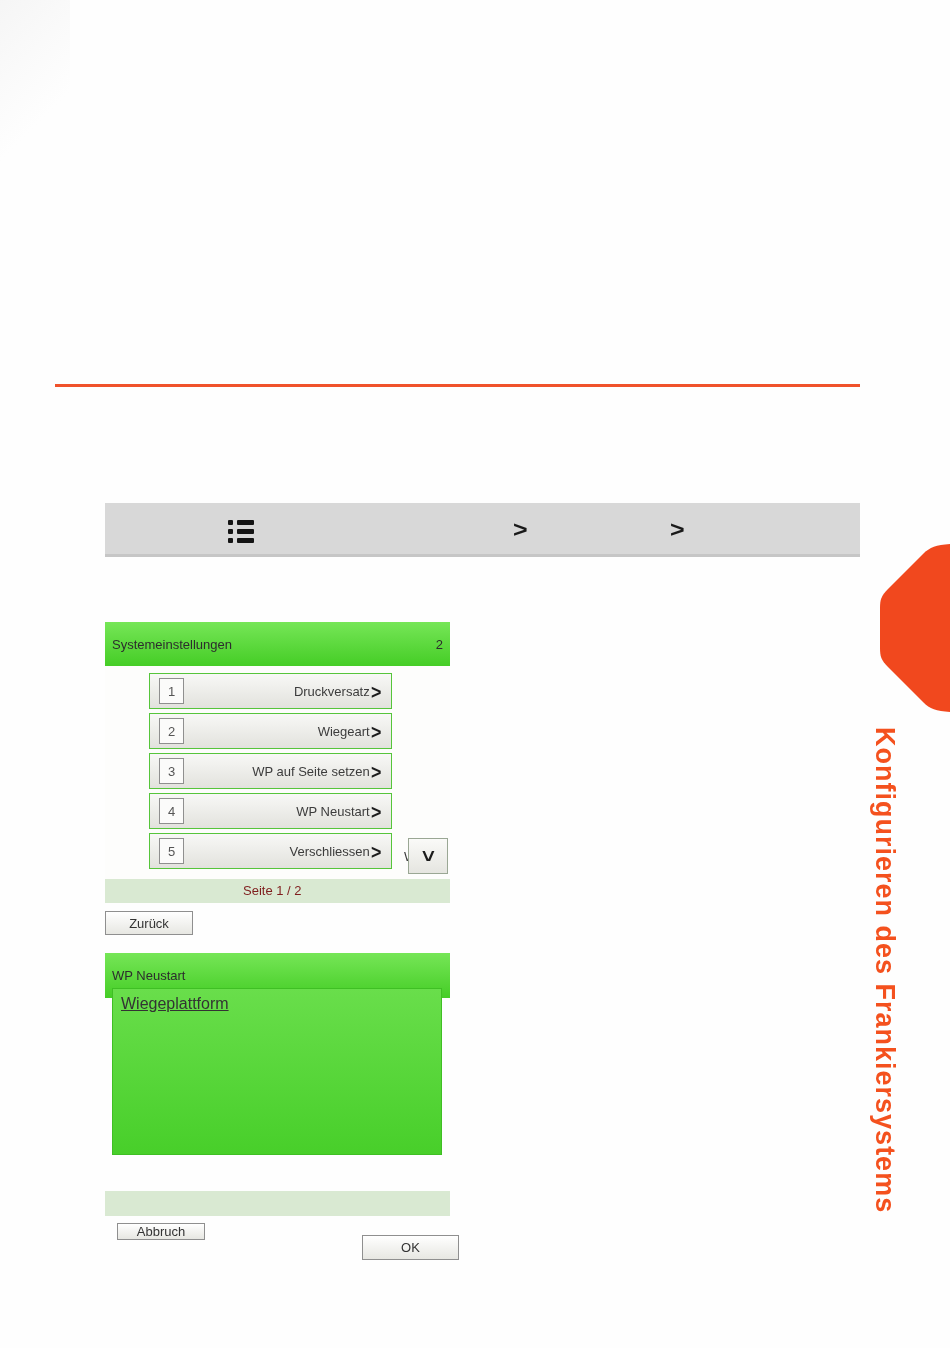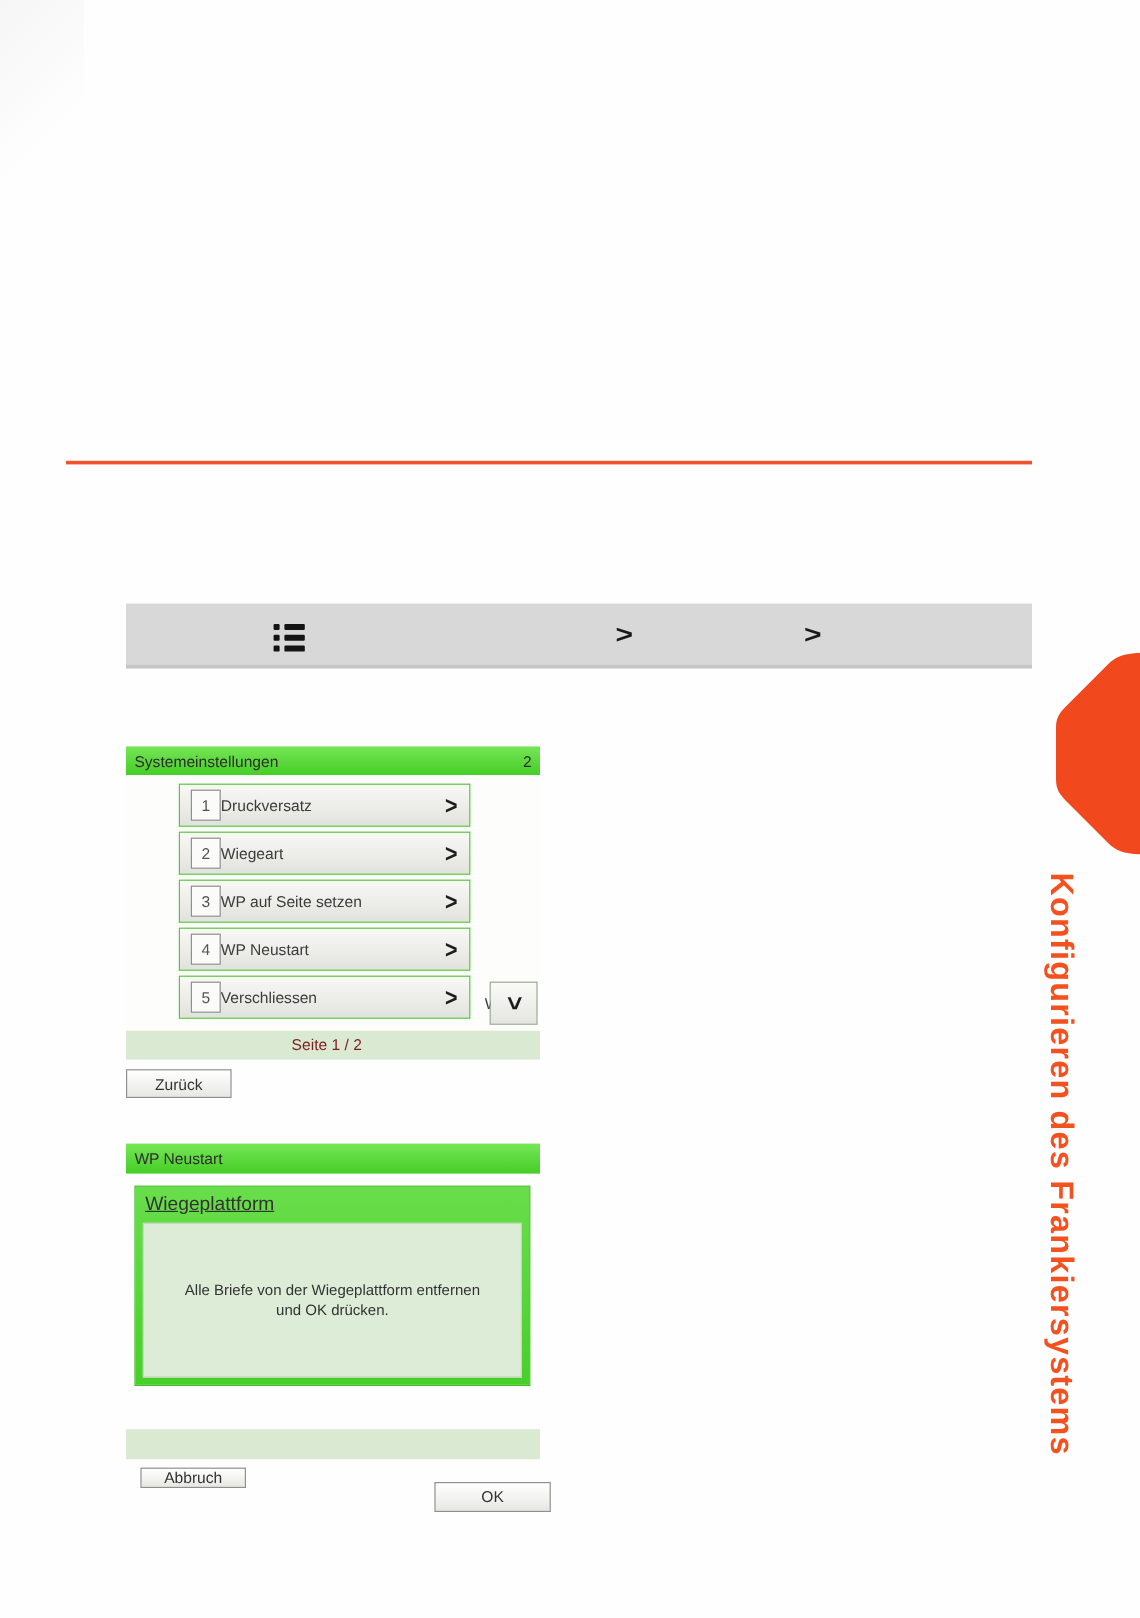--- a/index.html
+++ b/index.html
@@ -20,36 +20,36 @@
   .li-row{display:flex;align-items:center;gap:4px;}
   .li-dot{width:5px;height:5px;background:#141414;border-radius:1px;}
   .li-bar{width:17px;height:5px;background:#141414;border-radius:1px;}
   .crumb-sep{position:absolute;top:12px;font-size:25px;font-weight:bold;color:#1a1a1a;
              transform:scaleY(.85);}
   .sep1{left:408px;} .sep2{left:565px;}
 
   
   .scr-header{height:24px;background:linear-gradient(#76e657,#45cd26);
               display:flex;justify-content:space-between;align-items:center;
-              padding:0 7px;font-size:13px;color:#2d2d2d;}
+              padding:10px 7px;font-size:13px;color:#2d2d2d;}
   .btn{box-sizing:border-box;border:1px solid #8f8f8f;
        background:linear-gradient(#ffffff,#e7e7e2);font-size:13px;color:#333;
        display:flex;align-items:center;justify-content:center;cursor:default;margin-top:32px;}
 
   
   .panel1{position:absolute;left:105px;top:622px;width:345px;height:261px;}
   .p1-body{position:relative;height:213px;background:#fdfdfc;}
   .menu-row{position:absolute;left:44px;width:243px;height:36px;box-sizing:border-box;
             border:1px solid #56c53b;background:linear-gradient(#f8f8f6,#e2e2dd);
             display:flex;align-items:center;}
   .row1{top:7px;} .row2{top:47px;} .row3{top:87px;} .row4{top:127px;} .row5{top:167px;}
   .num-box{width:25px;height:26px;box-sizing:border-box;border:1px solid #8f8f8f;
            background:#fbfbfa;margin-left:9px;display:flex;align-items:center;
            justify-content:center;font-size:13px;color:#555;}
-  .row-label{font-size:13px;color:#3c3c3c;flex:1;text-align:left;}
+  .row-label{font-size:13px;color:#3c3c3c;flex:1;text-align:right;}
   .chev{font-size:21px;font-weight:bold;color:#1c1c1c;line-height:1;}
   .row-chev{margin-right:9px;transform:scaleX(.85);}
   .weiter-label{position:absolute;left:299px;top:151px;font-size:13px;color:#3c3c3c;margin-top:32px;}
   .weiter-btn{position:absolute;left:303px;top:172px;width:38px;height:34px;
               border:1px solid #9aa794;background:linear-gradient(#fafaf8,#e5e5e0);
               display:flex;align-items:center;justify-content:center;}
   .chev-down{display:inline-block;transform:rotate(90deg) scaleX(.9);font-size:22px;
              font-weight:bold;color:#1c1c1c;line-height:1;}
   .p1-footer{position:relative;height:24px;background:#d9e9d2;}
   .zurueck-btn{position:absolute;left:0;top:0;width:88px;height:24px;}
@@ -146,21 +146,20 @@
       <span class="seite-label">Seite 1 / 2</span>
     </div>
   </div>
 
   <div class="panel2">
     <div class="scr-header p2-header">
       <span>WP Neustart</span>
     </div>
     <div class="dialog">
       <div class="dialog-title">Wiegeplattform</div>
-      <div class="dialog-body">Alle Briefe von der Wiegeplattform entfernen und OK drücken.</div>
     </div>
     <div class="p2-footer">
       <div class="btn abbruch-btn">Abbruch</div>
       <div class="btn ok-btn">OK</div>
     </div>
   </div>
 
   <div class="corner-tab">
     <svg width="72" height="168" viewBox="0 0 72 168" xmlns="http://www.w3.org/2000/svg">
       <path d="M72 0 C58 1 52 3 45 10 L10 45 C3 52 2 56 2 64 L2 104 C2 112 3 116 10 123 L45 158 C52 165 58 167 72 168 Z" fill="#F1481E"></path>

